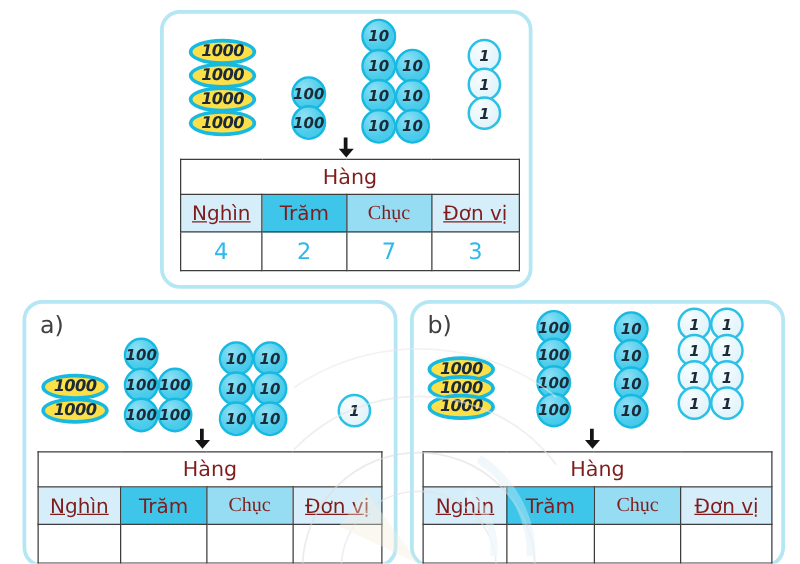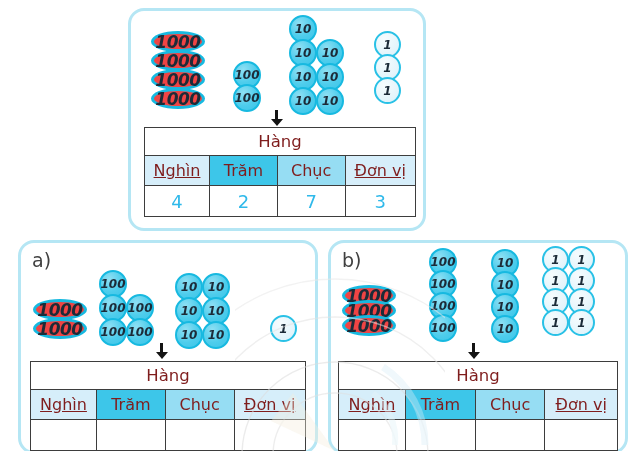--- a/index.html
+++ b/index.html
@@ -15,22 +15,22 @@
   .p-ex{left:128px; top:8px;  width:292px; height:217px;}
   .p-a {left:18px;  top:240px; width:294px; height:208px;}
   .p-b {left:328px; top:240px; width:294px; height:208px;}
 
   
   .token-group{position:absolute; display:flex; align-items:flex-end;font-style:italic;}
   .tok-col{display:flex; flex-direction:column; align-items:center;}
   .tok-col + .tok-col{margin-left:-1px;}
   .token{display:flex; align-items:center; justify-content:center; box-sizing:border-box;
          font-weight:bold; color:#1c2b38; flex:0 0 auto;}
-  .token.ellipse{width:54px; height:21px; border-radius:50%; background:#ef4444;
-         border:3px solid var(--token-border,#17b9e0); font-size:17px; letter-spacing:-0.5px;}
+  .token.ellipse{width:54px; height:21px; border-radius:50%; background:#fde047;
+         border:3px solid var(--token-border,#17b9e0); font-size:13px; letter-spacing:-0.5px;}
   .token.circle{width:28px; height:28px; border-radius:50%;
          background:radial-gradient(circle at 35% 28%, #8fe0f4 0%, var(--token-fill,#4ecdec) 55%, #3cc4e8 100%);
          border:2px solid var(--token-border,#17b9e0); font-size:12px;}
   .token.circle-light{width:27px; height:27px; border-radius:50%;
          background:radial-gradient(circle at 35% 28%, #f6fcfe 0%, #e3f4fb 70%, #d6eef8 100%);
          border:2.5px solid #29c1e6; font-size:12px;}
   .token.ellipse + .token.ellipse{margin-top:-2px;}
   .token.circle + .token.circle,
   .token.circle-light + .token.circle-light{margin-top:-4px;}
   .p-ex .g-h .token + .token{margin-top:-5px;}
@@ -63,21 +63,21 @@
   .p-ex .pv-table{left:13px; top:116px; width:272px;}
   .p-a  .pv-table{left:9px;  top:118px; width:276px;}
   .p-b  .pv-table{left:7px;  top:118px; width:280px;}
   .pv-table th, .pv-table td{border:1.4px solid #3d3d3d; padding:0; text-align:center; vertical-align:middle;
       font-weight:normal; color:#7f1d1d;}
   .r-hang th{height:27px; font-size:16.5px; background:#ffffff;}
   .r-head th{height:29px; font-size:16px;}
   .r-val  td{height:30px; font-size:18px; color:var(--value-text,#2fb9ea);}
   .c-light{background:var(--highlight-light,#d6eefa);text-decoration:underline;}
   .c-tram {background:var(--highlight-tram,#3dc6e9);margin-top:20px;}
-  .c-chuc {background:var(--highlight-chuc,#96ddf3);}
+  .c-chuc {background:var(--highlight-chuc,#96ddf3);font-family:Liberation Serif, serif;}
 
   
   .watermark{position:absolute; left:235px; top:250px; width:210px; height:201px; z-index:4;
       pointer-events:none; opacity:0.55;}
 </style>
 </head>
 <body>
 
 <div class="page">
 

